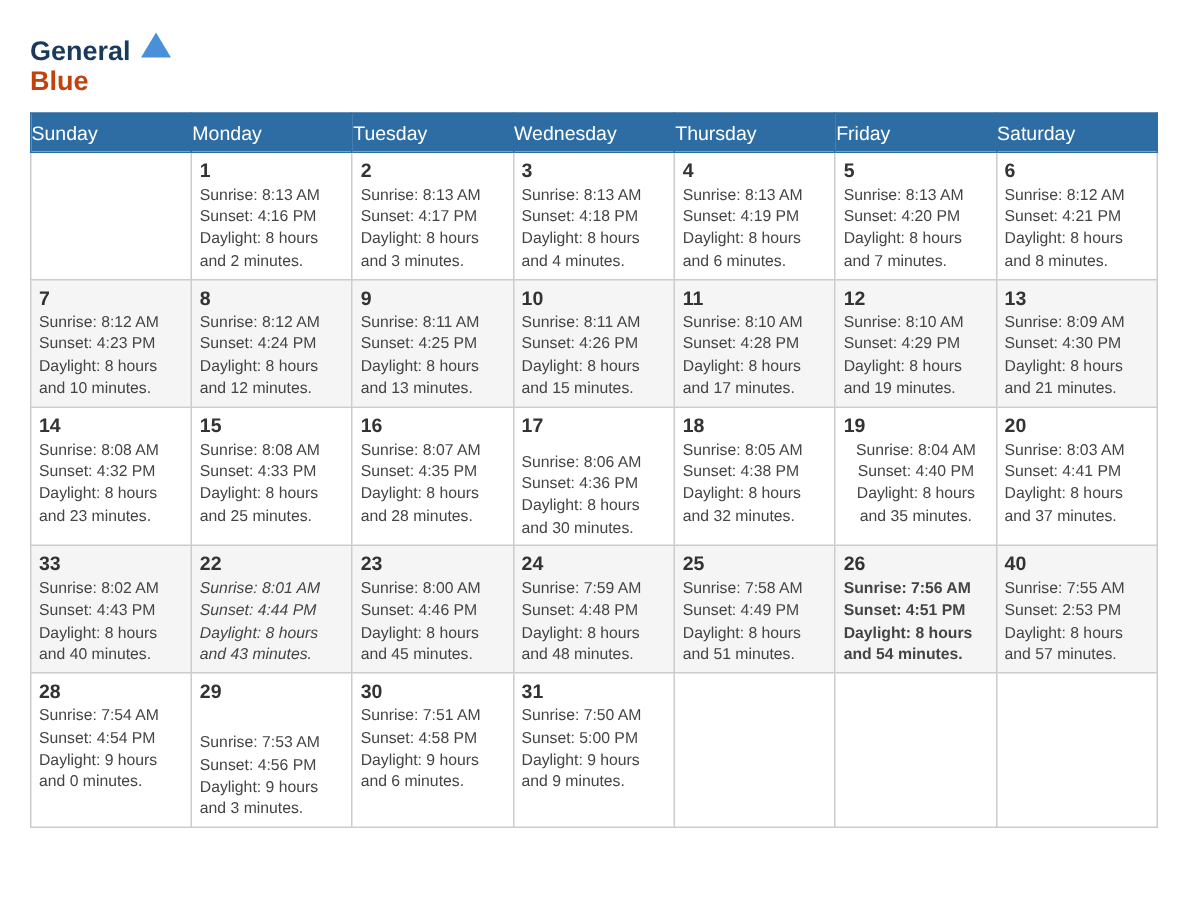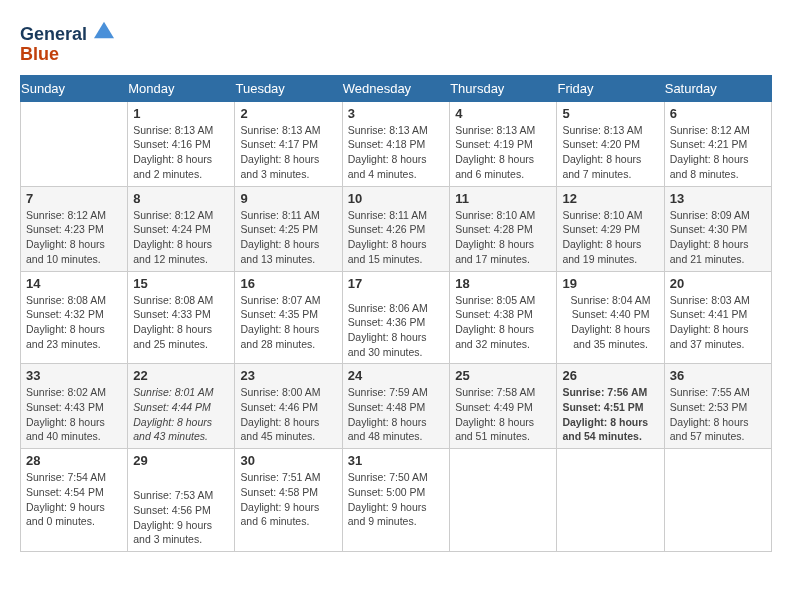--- a/index.html
+++ b/index.html
@@ -309,21 +309,21 @@
 and 51 minutes.</div>
           </td>
           <td>
             <div class="day-num">26</div>
             <div class="day-info" style="white-space: pre-line; font-weight: bold;">Sunrise: 7:56 AM
 Sunset: 4:51 PM
 Daylight: 8 hours
 and 54 minutes.</div>
           </td>
           <td>
-            <div class="day-num">36</div>
+            <div class="day-num">40</div>
             <div class="day-info" style="white-space: pre-line;">Sunrise: 7:55 AM
 Sunset: 2:53 PM
 Daylight: 8 hours
 and 57 minutes.</div>
           </td>
         </tr>
         <tr>
           <td>
             <div class="day-num">28</div>
             <div class="day-info" style="white-space: pre-line;">Sunrise: 7:54 AM

